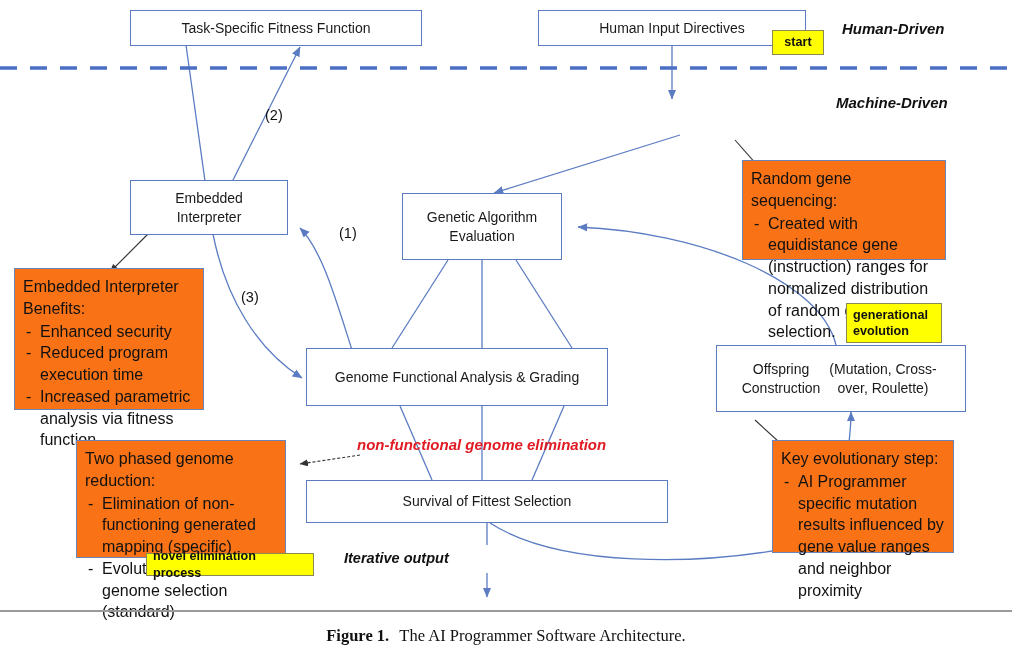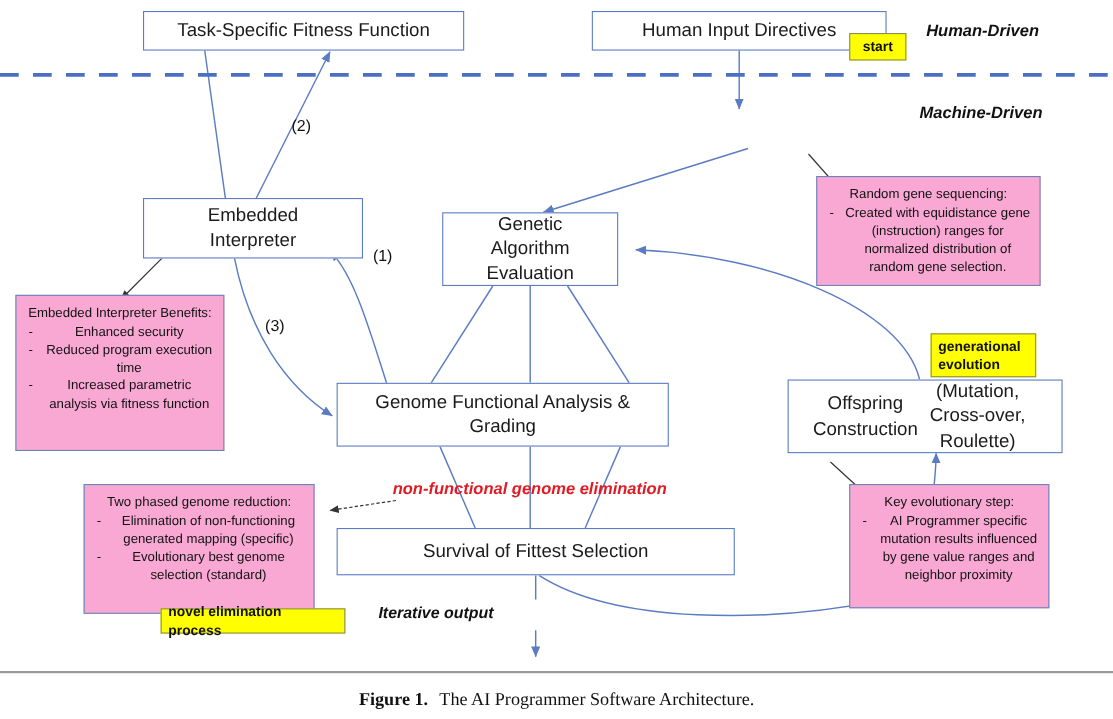--- a/index.html
+++ b/index.html
@@ -13,35 +13,34 @@
 
   svg.layer{position:absolute;left:0;top:0;width:1012px;height:654px;pointer-events:none;}
 
   .node{
     position:absolute;
     box-sizing:border-box;
     border:1.3px solid #5b7cc2;
     background:#ffffff;
     display:flex;align-items:center;justify-content:center;
     text-align:center;
-    font-size:17px;
+    font-size:14px;
     line-height:1.32;
     color:#1a1a1a;
     padding:2px 22px;
   }
   .note{
     position:absolute;
     box-sizing:border-box;
     border:1.3px solid #6b84b8;
-    background:#f9a8d4;
-    font-size:12px;
+    background:#f97316;
+    font-size:16px;
     line-height:1.36;
     color:#111;
     padding:7px 8px 6px 8px;
-    text-align:center;
   }
   .note .hdr{display:block;margin-bottom:1px;}
   .note ul{list-style:none;margin:0;padding:0;}
   .note li{
     position:relative;padding-left:17px;margin:0 0 0 0;
   }
   .note li:before{
     content:"-";position:absolute;left:3px;top:0;
   }
 
@@ -145,21 +144,21 @@
 
   <div class="node" style="left:130px;top:10px;width:292px;height:36px;">
     <span>Task-Specific Fitness Function</span>
   </div>
 
   <div class="node" style="left:538px;top:10px;width:268px;height:36px;">
     <span>Human Input Directives</span>
   </div>
 
 
-  <div class="node" style="left:130px;top:180px;width:200px;height:55px;flex-direction:column;">
+  <div class="node" style="left:130px;top:180px;width:158px;height:55px;flex-direction:column;">
     <span>Embedded</span>
     <span>Interpreter</span>
   </div>
 
   <div class="node" style="left:402px;top:193px;width:160px;height:67px;flex-direction:column;">
     <span>Genetic Algorithm</span>
     <span>Evaluation</span>
   </div>
 
   <div class="node" style="left:306px;top:348px;width:302px;height:58px;">

